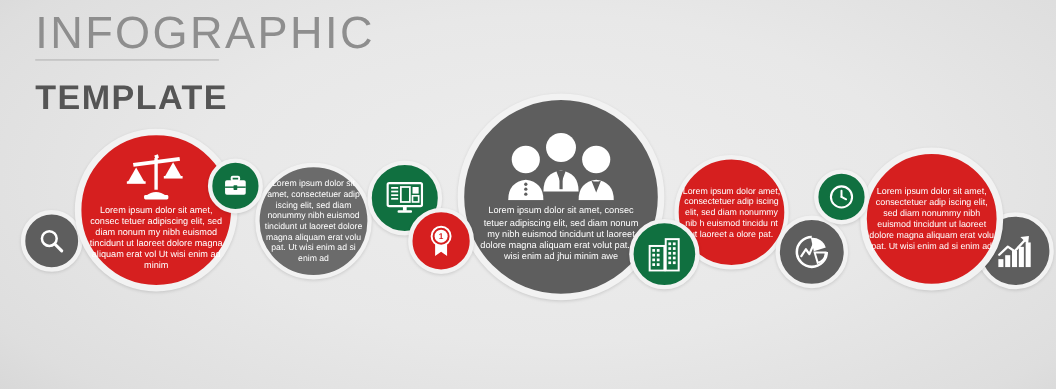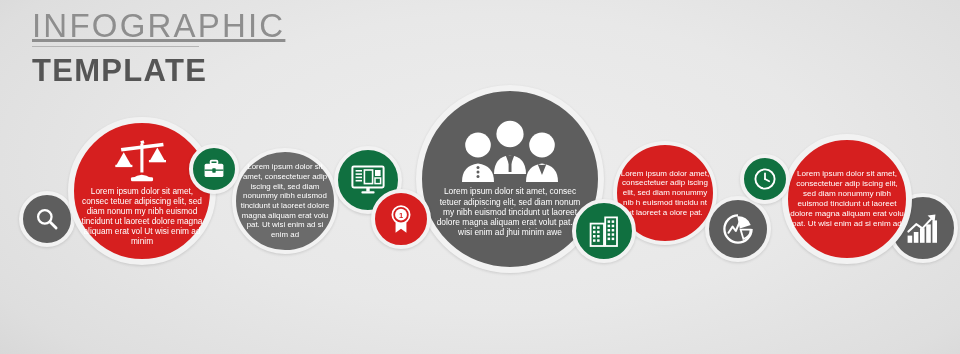--- a/index.html
+++ b/index.html
@@ -9,27 +9,27 @@
     background:#dcdcdc;
   }
   #stage{
     position:relative;width:960px;height:354px;overflow:hidden;
     background:
       radial-gradient(120% 150% at 52% 46%, #ededed 0%, #e8e8e8 28%, #dedede 50%, #cfcfcf 66%, #b9b9b9 80%, #9b9b9b 92%, #888888 100%);
   }
   
   #title-block{position:absolute;left:32px;top:8px;}
   .t-infographic{
-    font-size:33px;letter-spacing:2.2px;color:#8e8e8e;font-weight:300;
+    font-size:41px;letter-spacing:2.2px;color:#8e8e8e;font-weight:300;
     line-height:1.08;display:block;
-    border-bottom:1px solid #b4b4b4;padding-bottom:2px;width:167px;text-decoration:underline;
+    border-bottom:1px solid #b4b4b4;padding-bottom:2px;width:167px;
   }
   .t-template{
     font-size:31px;letter-spacing:1.3px;color:#555555;font-weight:700;
-    line-height:1.25;display:block;margin-top:5px;
+    line-height:1.25;display:block;margin-top:15px;
   }
   
   .node{
     position:absolute;border-radius:50%;
     box-sizing:border-box;
     border:5px solid #f2f2f2;
     display:flex;align-items:center;justify-content:center;
     box-shadow:0 1px 3px rgba(0,0,0,0.13);
   }
   .node.thin{border-width:4px;}

